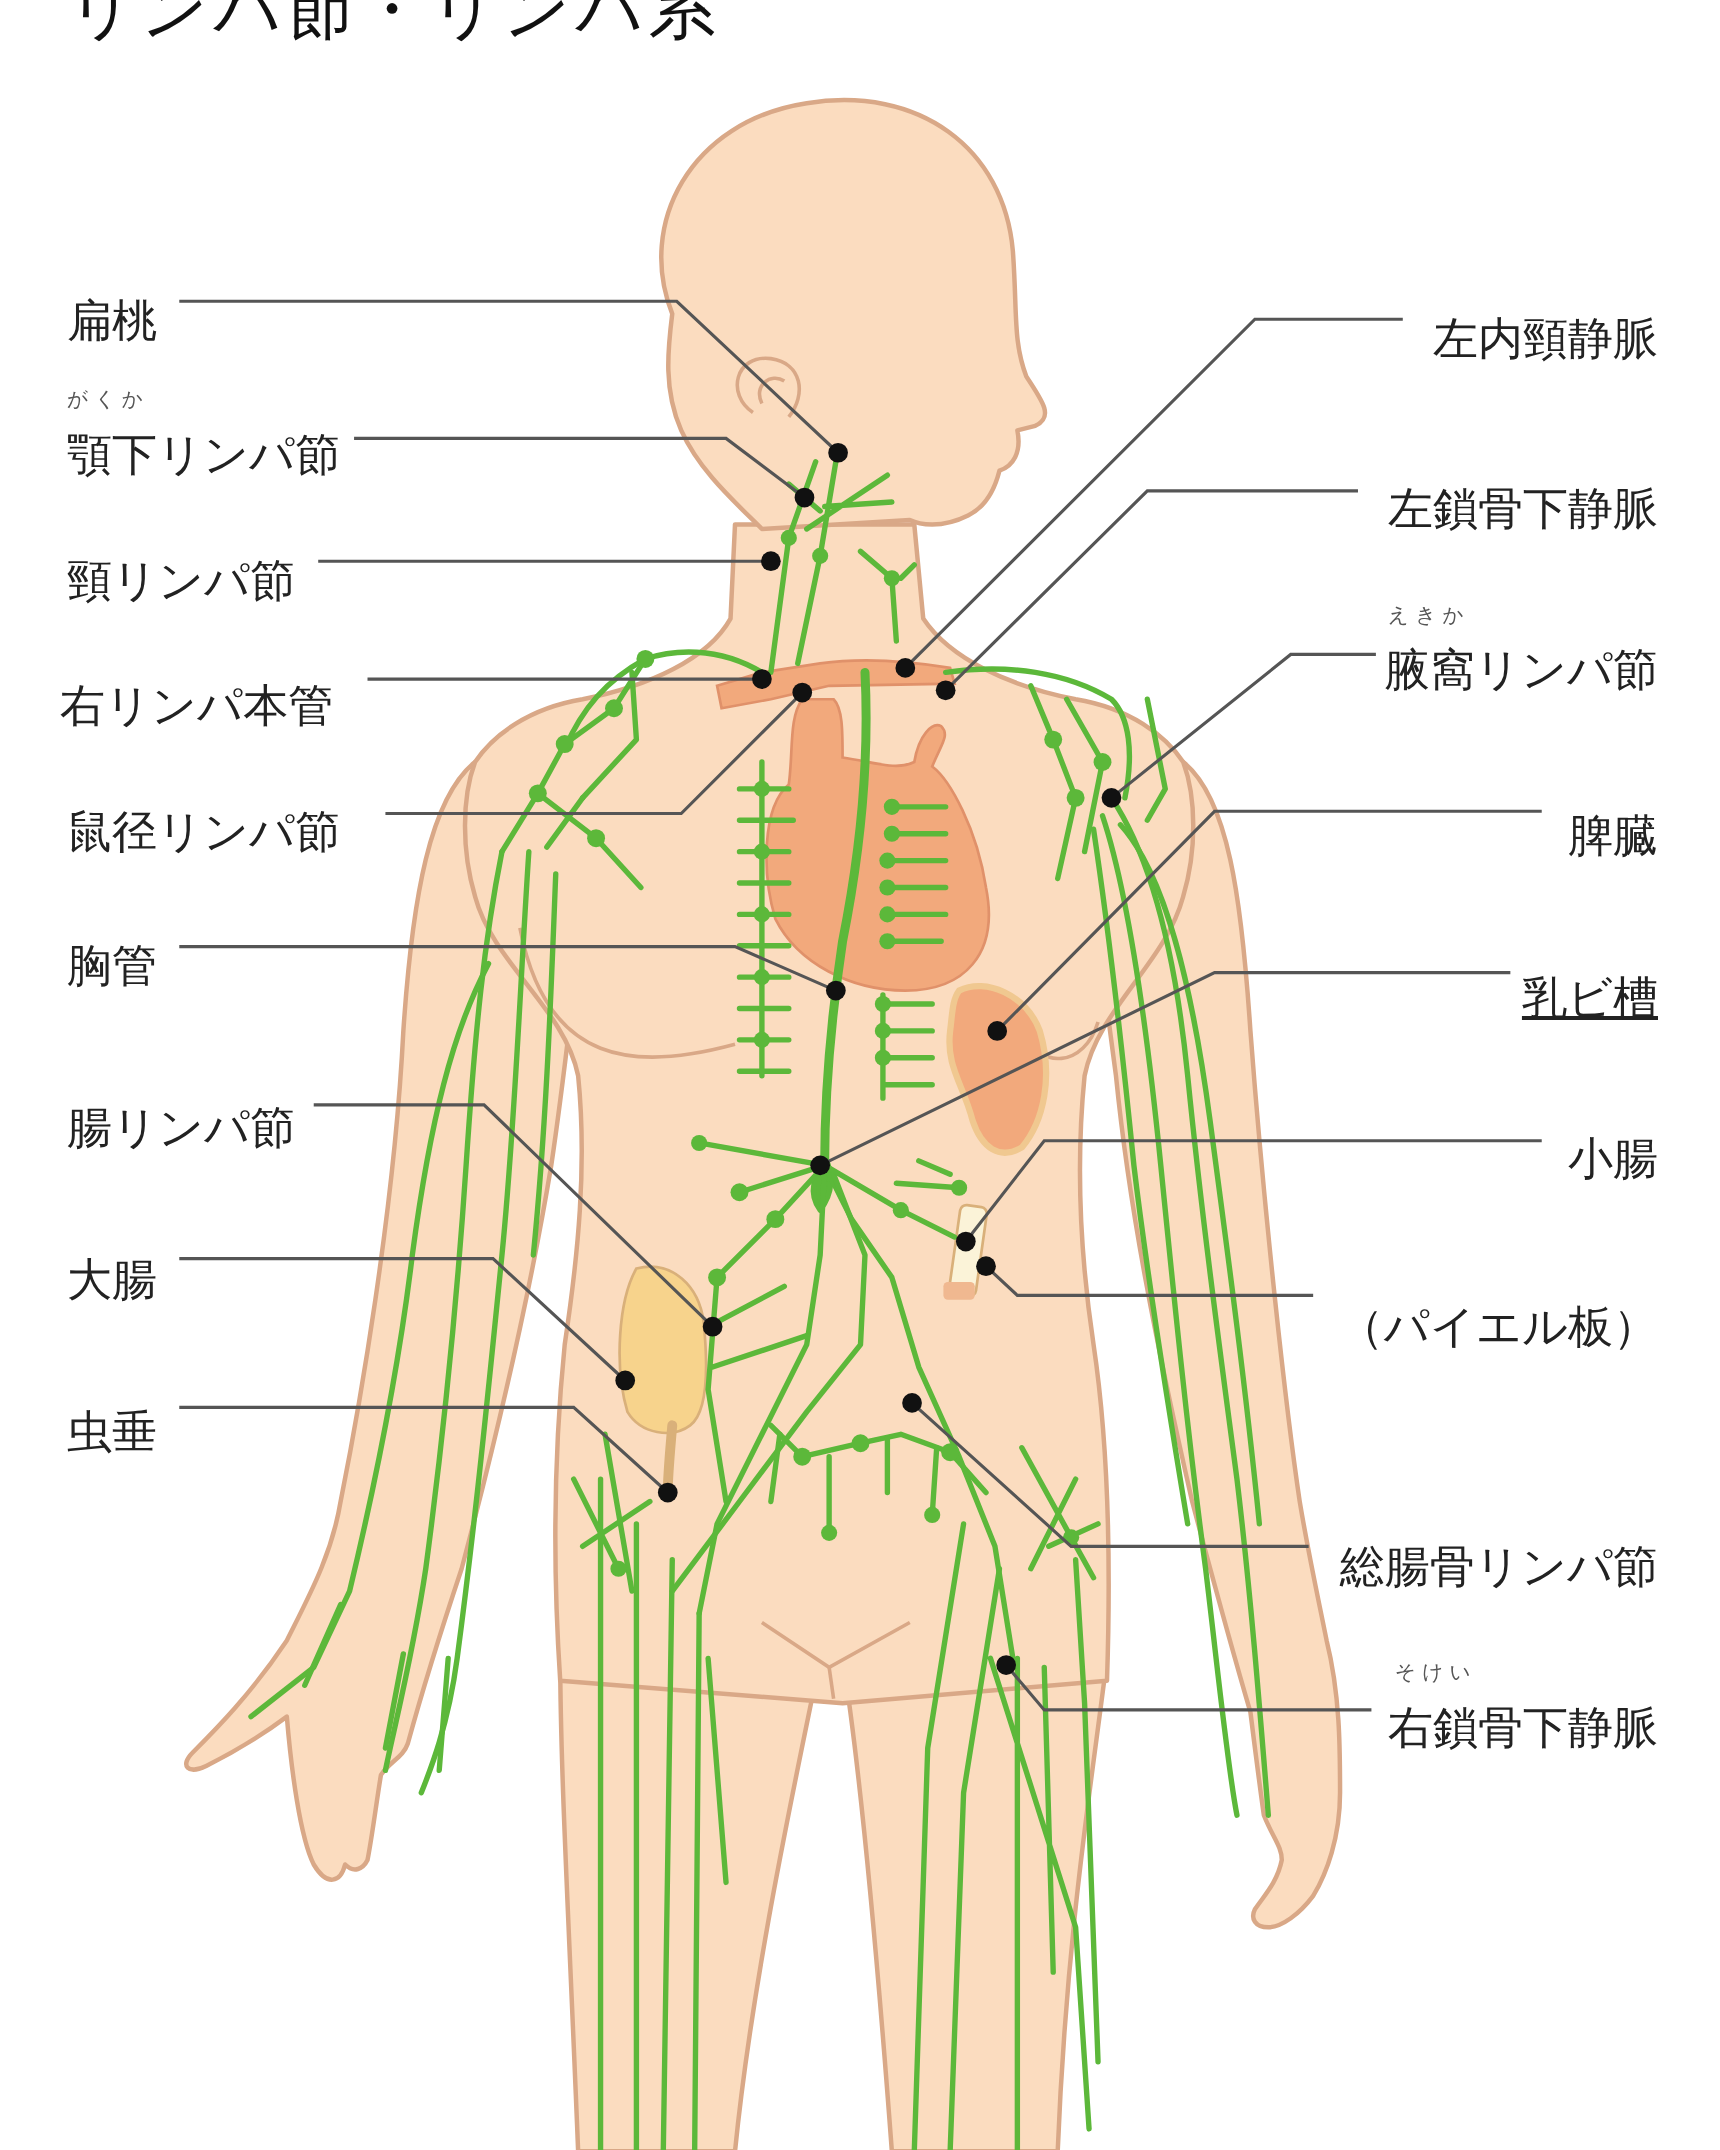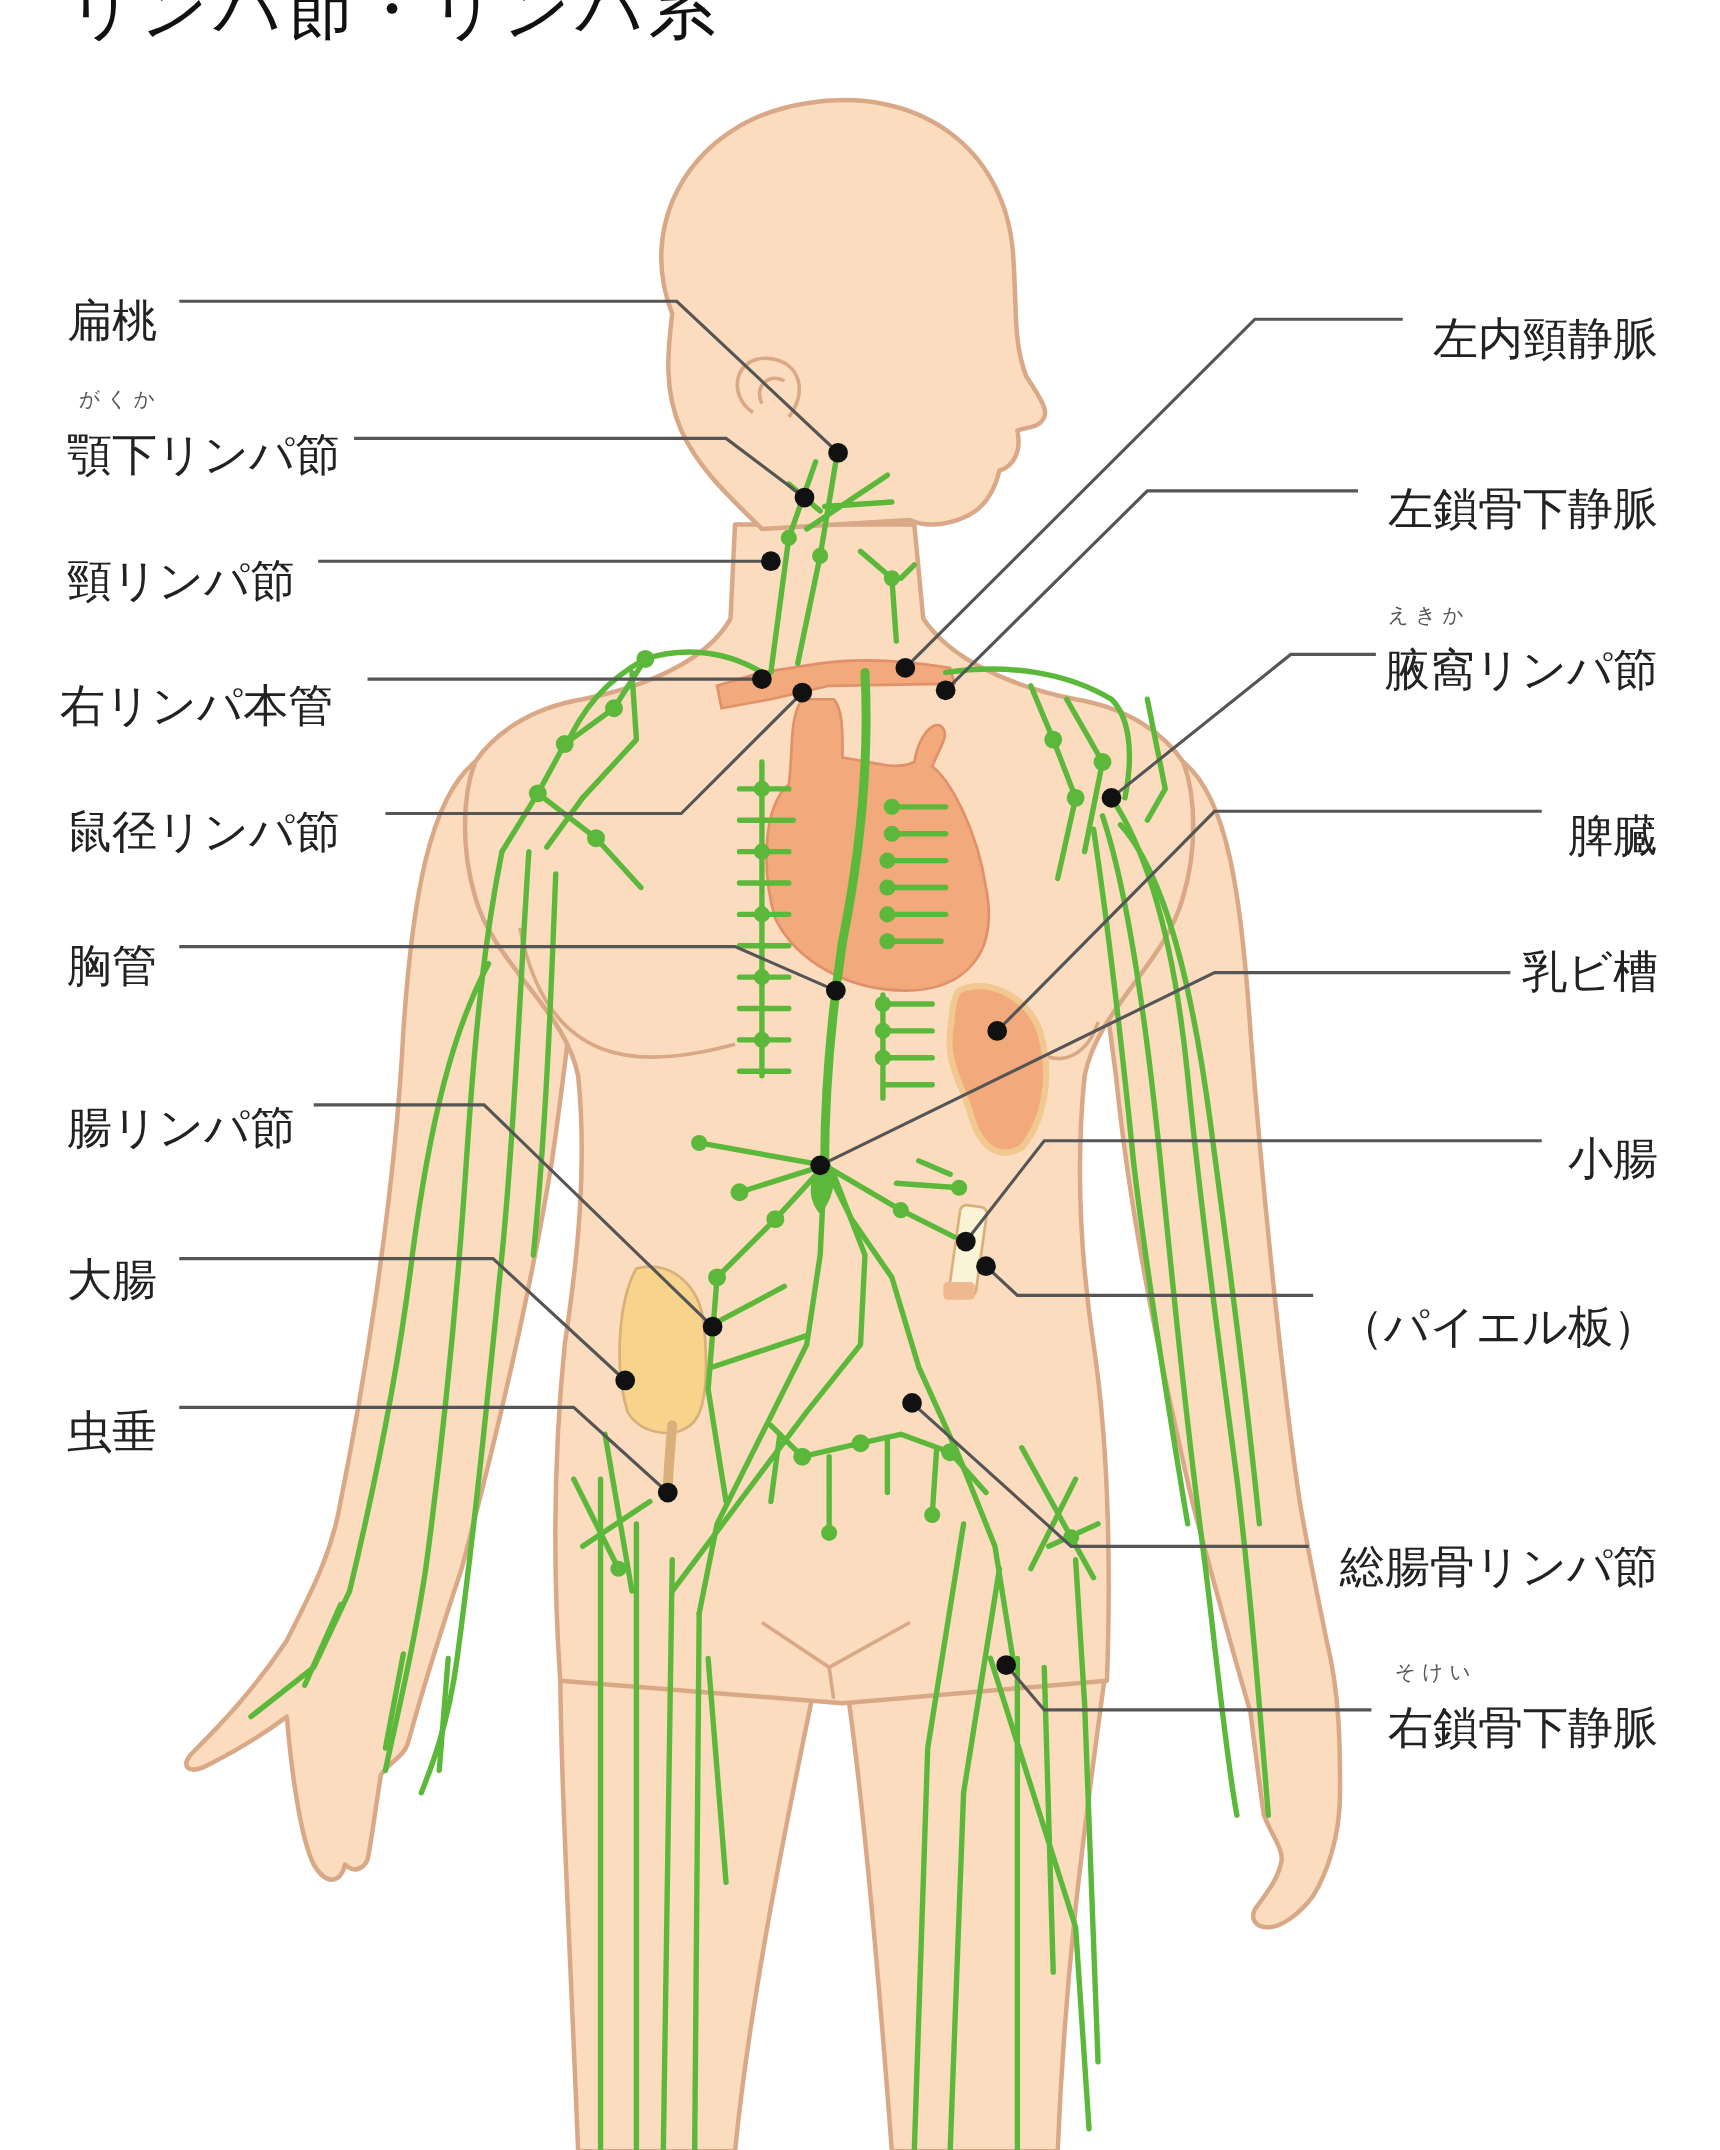--- a/index.html
+++ b/index.html
@@ -3,21 +3,21 @@
 <meta charset="utf-8">
 <style>
   html, body { margin: 0; padding: 0; background: #ffffff; }
   body { width: 1721px; height: 2151px; overflow: hidden; position: relative;
          font-family: "DejaVu Sans", "Liberation Sans", sans-serif; color: #222222; }
   #diagram { position: absolute; left: 0; top: 0; width: 1721px; height: 2151px; }
   .title { position: absolute; left: 67px; top: -36px; font-size: 67px; color: #111111;
            letter-spacing: 4.5px; white-space: nowrap; }
   .label { position: absolute; font-size: 45px; line-height: 1; color: #222222; white-space: nowrap; margin-top: 20px; }
   .label.right { text-align: right; }
-  .ruby { position: absolute; font-size: 20.6px; color: #555555; letter-spacing: 6.3px; white-space: nowrap; margin-left: 12px; }
+  .ruby { position: absolute; font-size: 20.6px; color: #555555; letter-spacing: 6.3px; white-space: nowrap; }
   .label .line2 { display: block; margin-top: 10.8px; }
 </style>
 </head>
 <body>
 
 <svg id="diagram" viewBox="0 0 3840 4799" xmlns="http://www.w3.org/2000/svg">
 
   <g fill="#fbdcbf" stroke="#d9a887" stroke-width="10" stroke-linejoin="round">
 
     <path d="M1250,3700 C1250,3950 1270,4300 1290,4800 L1640,4800 C1680,4400 1780,3950 1830,3700 Z"></path>
@@ -219,19 +219,19 @@
 <div class="label" style="top: 789px; left: 67px;"><span>鼠径リンパ節</span></div>
 <div class="label" style="top: 923px; left: 67px;"><span>胸管</span></div>
 <div class="label" style="top: 1085px; left: 67px;"><span>腸リンパ節</span></div>
 <div class="label" style="top: 1237px; left: 67px;"><span>大腸</span></div>
 <div class="label" style="top: 1389px; left: 67px;"><span>虫垂</span></div>
 <div class="label right" style="top: 296px; right: 63px;"><span>左内頸静脈</span></div>
 <div class="label right" style="top: 466px; right: 63px;"><span>左鎖骨下静脈</span></div>
 <div class="label right" style="top: 627px; right: 63px;"><span>腋窩リンパ節</span></div>
 <div class="ruby" style="top: 601px; right: 251px;">えきか</div>
 <div class="label right" style="top: 793px; right: 63px;"><span>脾臓</span></div>
-<div class="label right" style="top: 929px; right: 63px;"><span>乳ビ槽</span></div>
+<div class="label right" style="top: 955px; right: 63px; text-decoration: underline;"><span>乳ビ槽</span></div>
 <div class="label right" style="top: 1116px; right: 63px;"><span>小腸</span></div>
 <div class="label right" style="top: 1273px; right: 63px;"><span class="line2">（パイエル板）</span></div>
 <div class="label right" style="top: 1524px; right: 63px;"><span>総腸骨リンパ節</span></div>
 <div class="label right" style="top: 1685px; right: 63px;"><span>右鎖骨下静脈</span></div>
 <div class="ruby" style="top: 1658px; right: 244px;">そけい</div>
 
 
 </body></html>

